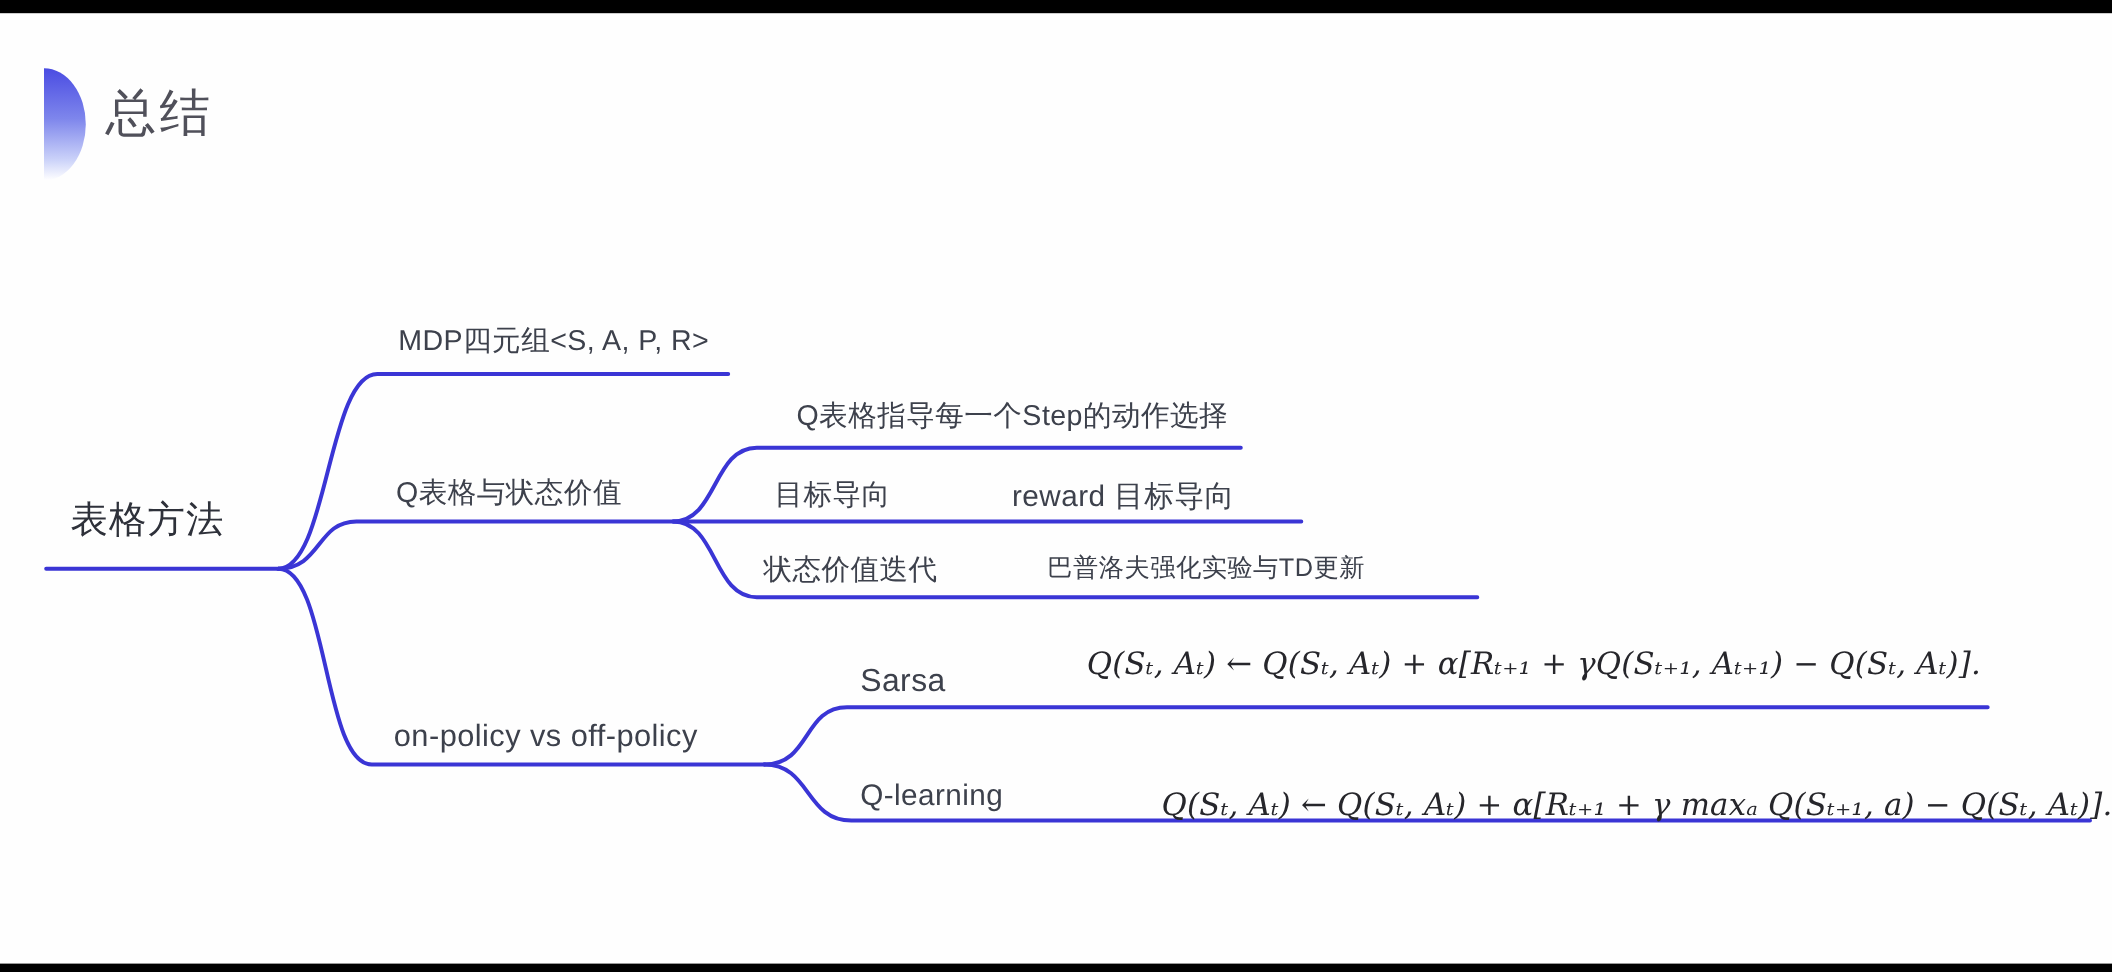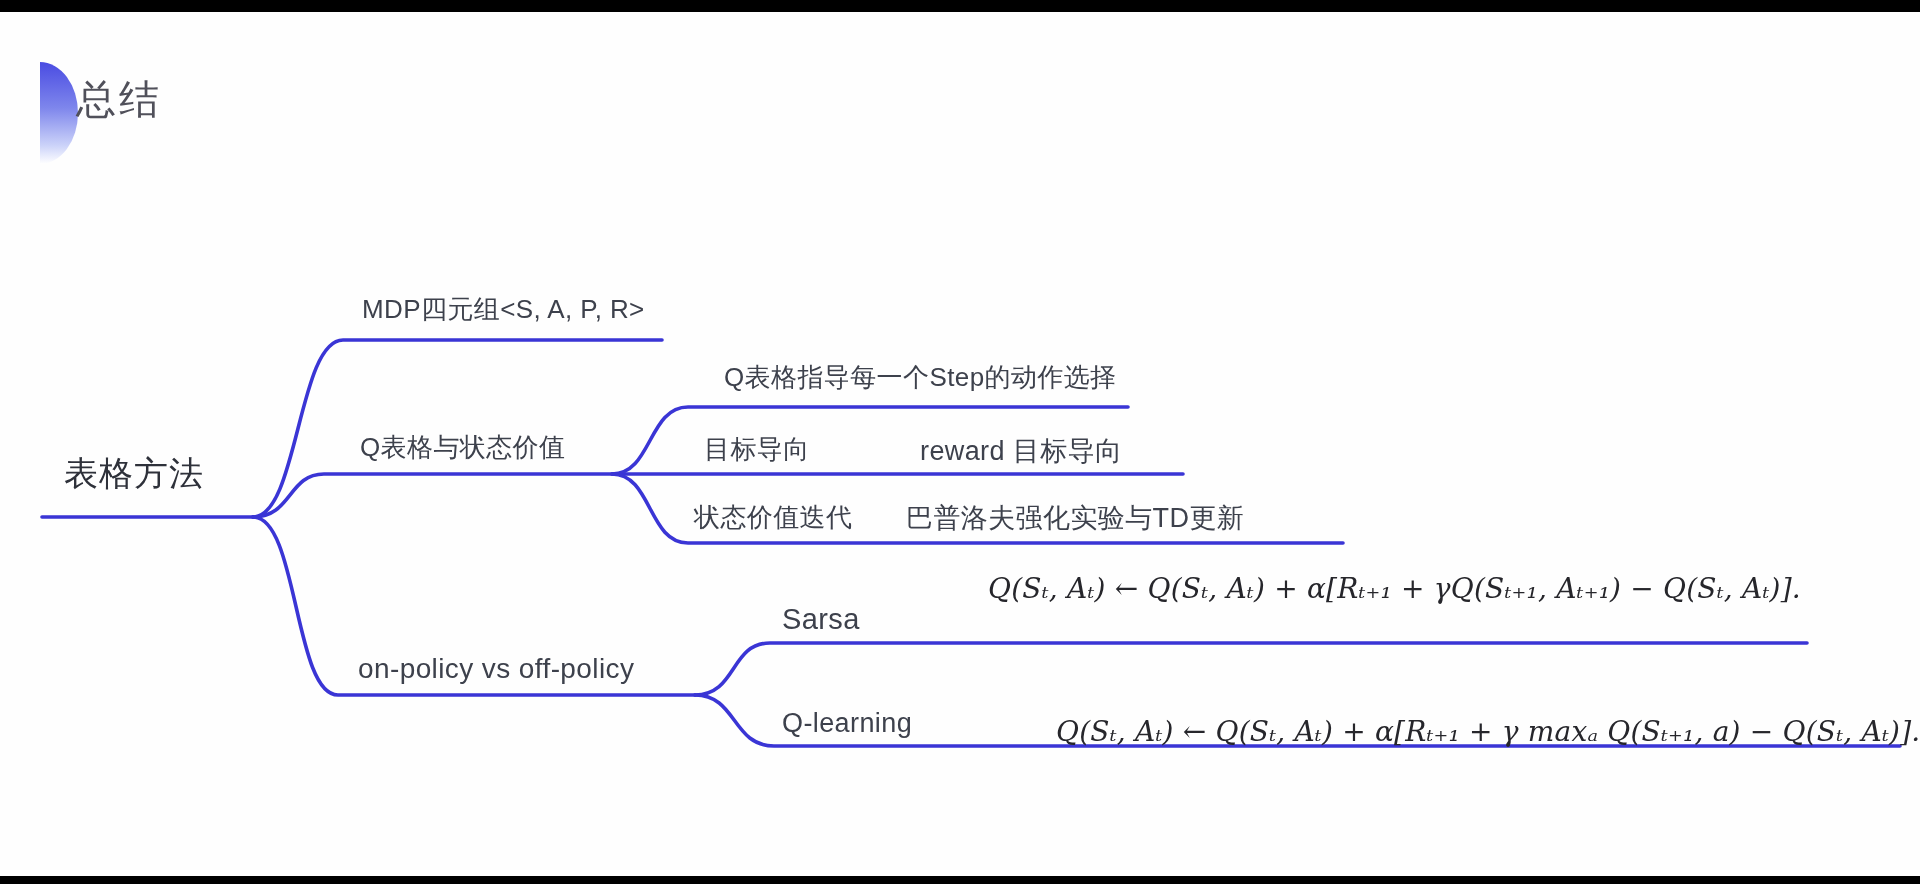--- a/index.html
+++ b/index.html
@@ -37,52 +37,52 @@
     left: 40px; top: 50px;
     width: 38px; height: 102px;
     background: linear-gradient(180deg,
       var(--icon-top, #4a4ce2) 0%,
       #7e86ec 45%,
       var(--icon-bottom, #ccd3f9) 82%,
       #ffffff 100%);
     border-radius: 0 100% 100% 0 / 0 50% 50% 0;
   }
   .page-title {
-    left: 76px; top: 64px;
-    font-size: 40px;
+    left: 96px; top: 64px;
+    font-size: 46px;
     color: var(--title-color, #50505a);
     letter-spacing: 3px;
   }
   .root-label {
     left: 64px; top: 442px;
     font-size: 34px;
     font-weight: normal;
     color: var(--root-text-color, #2e313a);
     letter-spacing: 1px;
   }
   .lbl-mdp        { left: 362px; top: 283px; font-size: 26px; }
   .lbl-qtable     { left: 360px; top: 421px; font-size: 26px; }
   .lbl-child1     { left: 704px; top: 351px; font-size: 26px; margin-left: 20px; }
   .lbl-goal       { left: 704px; top: 423px; font-size: 26px; }
   .lbl-reward     { left: 920px; top: 424px; font-size: 27px; color: var(--annotation-color, #3d414c); }
   .lbl-stateiter  { left: 694px; top: 491px; font-size: 26px; }
-  .lbl-pavlov     { left: 906px; top: 491px; font-size: 27px; color: var(--annotation-color, #3d414c); text-align: right; }
+  .lbl-pavlov     { left: 952px; top: 491px; font-size: 23px; color: var(--annotation-color, #3d414c); text-align: right; }
   .lbl-onpolicy   { left: 358px; top: 641px; font-size: 28px; }
   .lbl-sarsa      { left: 782px; top: 591px; font-size: 29px; }
   .lbl-qlearning  { left: 782px; top: 696px; font-size: 27px; }
   .formula {
     position: absolute;
     white-space: nowrap;
     font-family: "DejaVu Serif", "Liberation Serif", serif;
     font-style: italic;
     font-size: 28px;
     color: var(--formula-color, #26262b);
     letter-spacing: 0.2px;
   }
-  .formula-sarsa     { left: 988px;  top: 560px; }
+  .formula-sarsa     { left: 988px;  top: 575px; }
   .formula-qlearning { left: 1056px; top: 678px; margin-top: 25px; }
 </style>
 </head>
 <body>
 
 <div id="stage">
 
   <svg id="branches-svg" viewBox="0 0 1920 864" xmlns="http://www.w3.org/2000/svg">
     <path class="branch" d="M42,505 H253"></path>
     <path class="branch" d="M253,505 C298,505 298,328 343,328 H662"></path>

